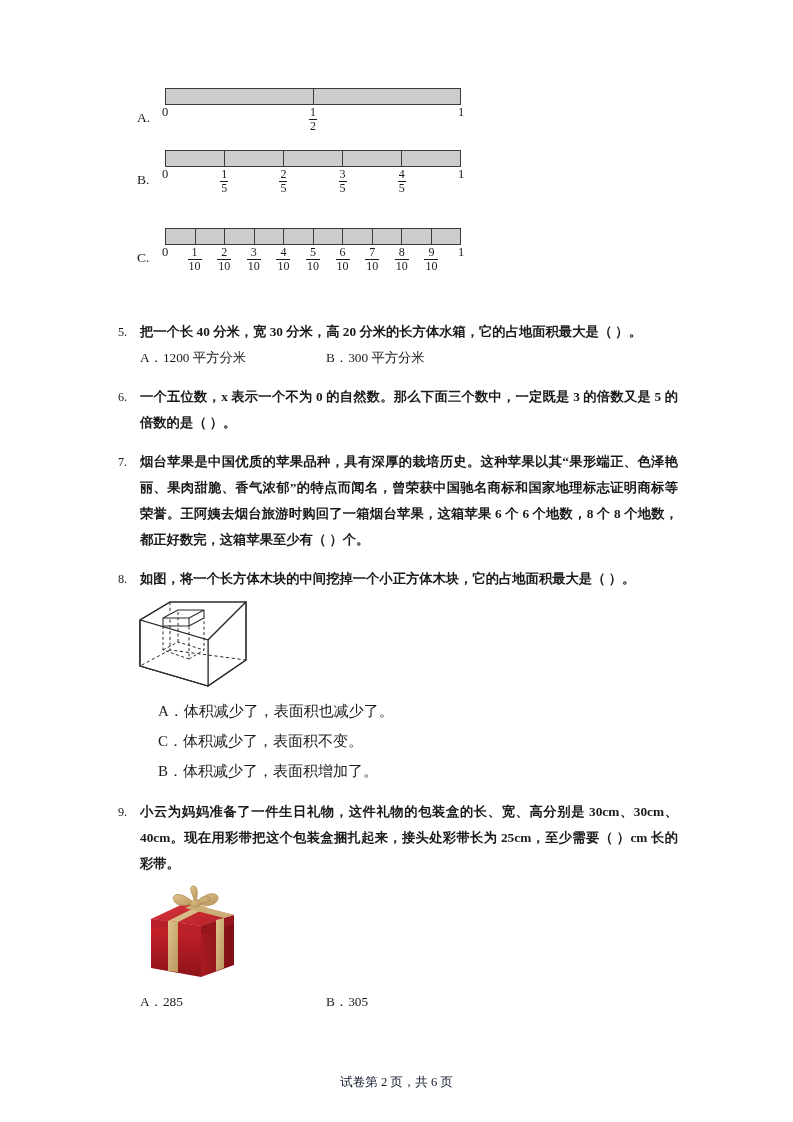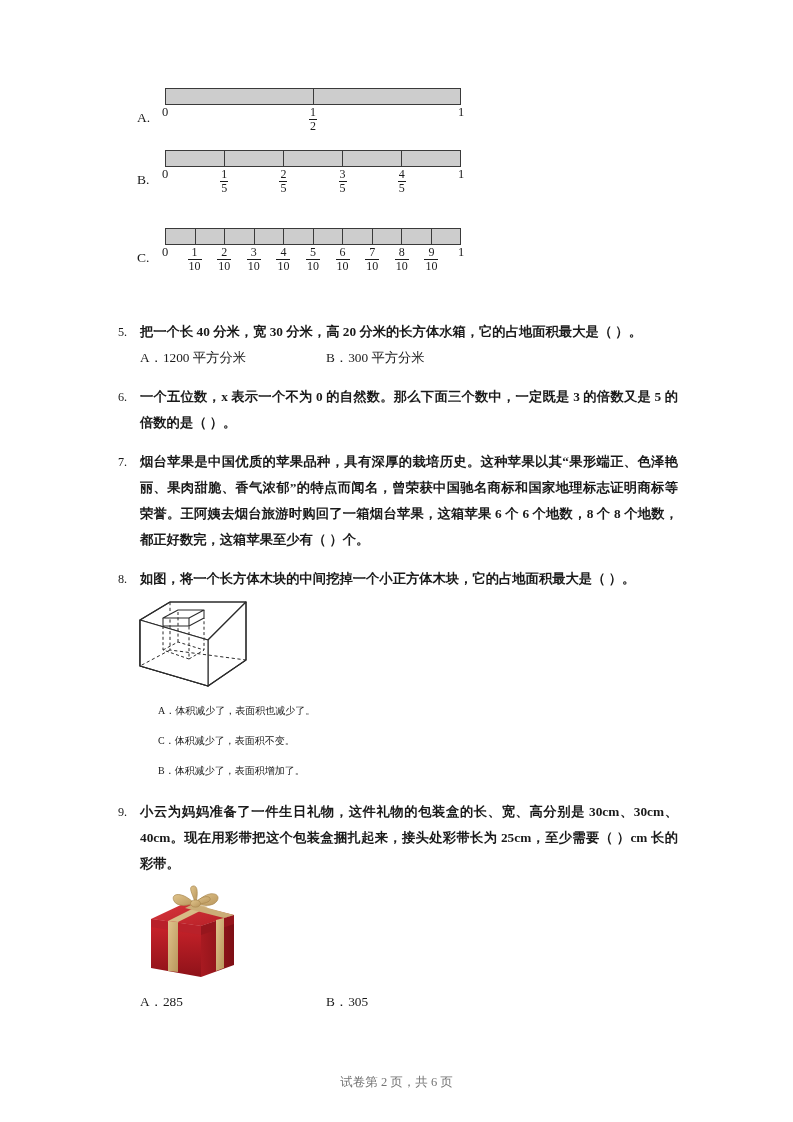--- a/index.html
+++ b/index.html
@@ -115,21 +115,21 @@
     font-size: 13.3px;
     line-height: 26px;
   }
   .options .opt {
     width: 186px;
     flex: 0 0 auto;
   }
   .options.wide .opt { width: 186px; }
   .opt-block {
     padding-left: 40px;
-    font-size: 10px;
+    font-size: 15px;
     line-height: 30px;
   }
 
   
   .figure-cuboid {
     padding-left: 18px;
     margin-top: 6px;
     margin-bottom: 2px;
   }
 
@@ -140,21 +140,21 @@
   }
 
   
   .footer {
     position: absolute;
     left: 0;
     top: 1074px;
     width: 793px;
     text-align: center;
     font-size: 12.5px;
-    color: #737373;
+    color: #0f172a;
     font-family: "Liberation Serif", serif;
   }
 </style>
 </head>
 <body>
 
 <div class="page">
   <div class="content">
 
     <div class="bars-block">

